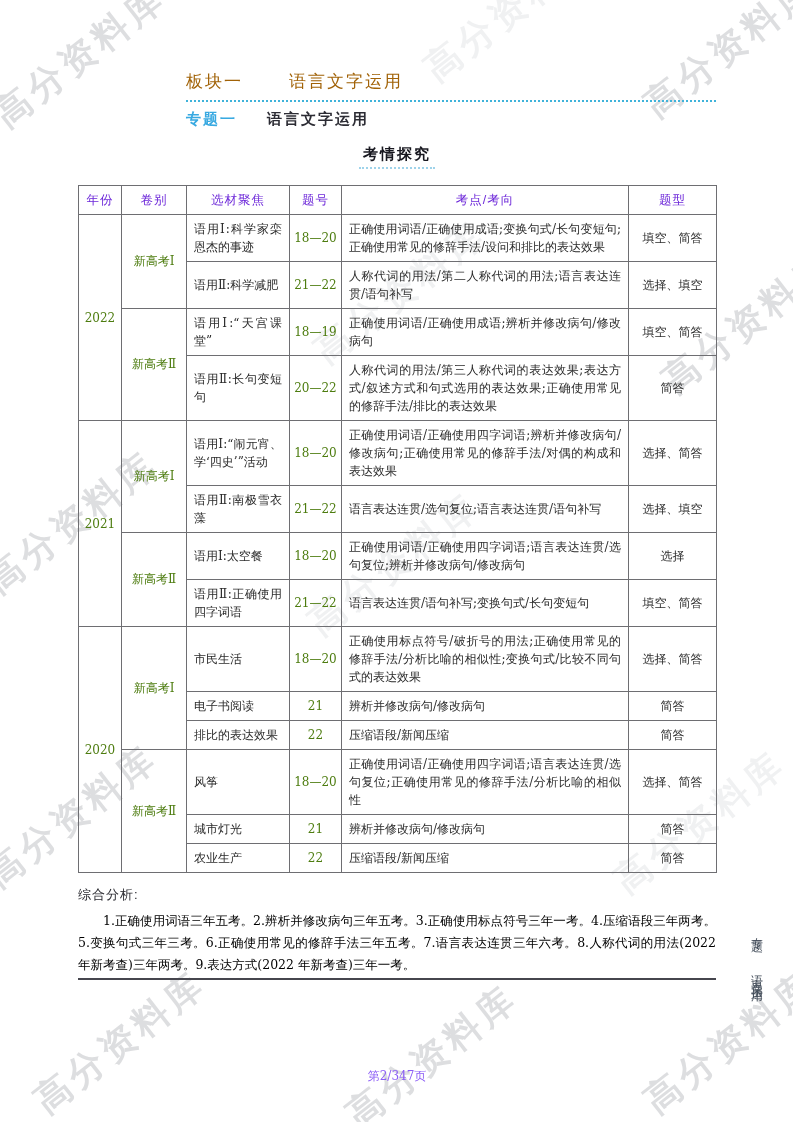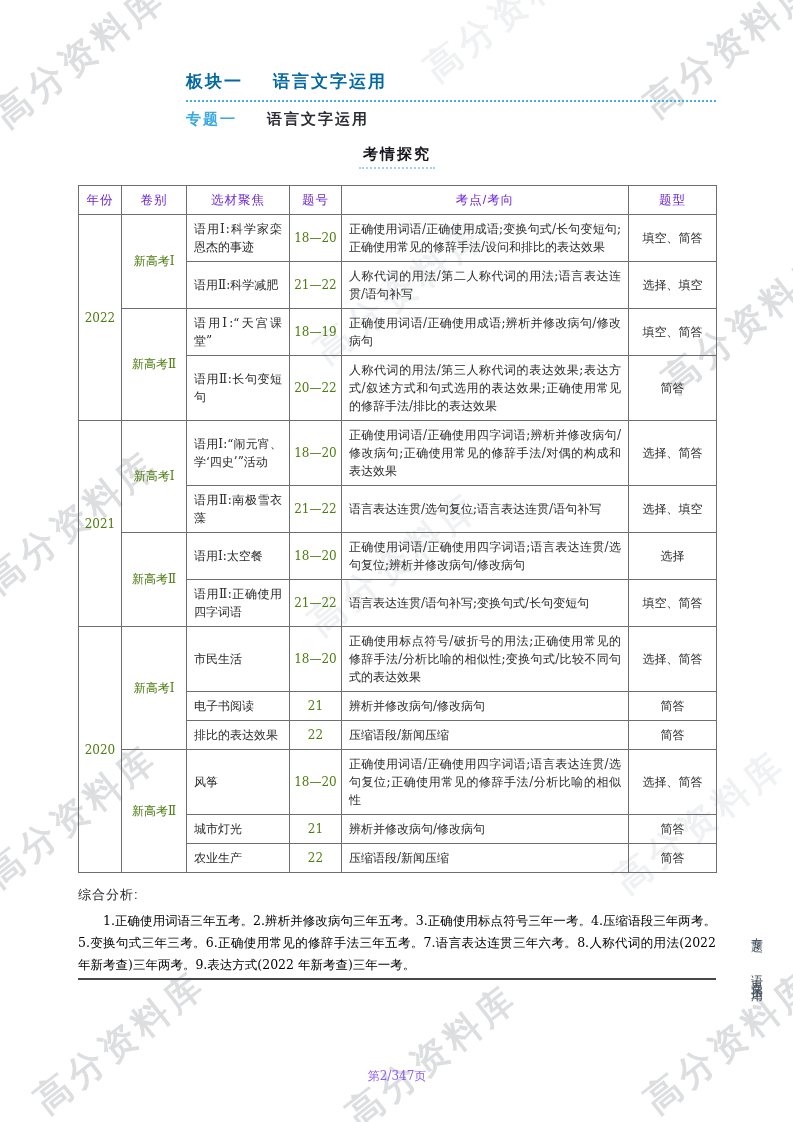--- a/index.html
+++ b/index.html
@@ -12,21 +12,21 @@
     position:absolute;white-space:nowrap;
     font-family:"Liberation Sans",sans-serif;font-weight:bold;
     font-size:36px;letter-spacing:5px;color:rgba(173,177,182,0.42);
     transform:rotate(-38deg);pointer-events:none;z-index:0;
   }
   .wm.faint{color:rgba(180,184,188,0.20);}
   
   .content{position:absolute;left:78px;top:70px;width:638px;z-index:2;}
   .hero{margin-left:108px;}
   .hero-title{
-    display:flex;gap:30px;font-size:17px;font-weight:bold;color:#0369a1;
+    display:flex;gap:46px;font-size:17px;font-weight:normal;color:#a16207;
     padding-bottom:7px;border-bottom:2px dotted #3fb3da;letter-spacing:2px;
   }
   .topic-row{display:flex;gap:30px;margin-top:8px;font-size:15px;font-weight:bold;letter-spacing:2px;}
   .topic-label{color:#38a9e1;}
   .topic-title{color:#2c2c34;}
   .section-title-wrap{text-align:center;margin-top:16px;}
   .section-title{
     display:inline-block;font-size:15px;font-weight:bold;color:#17171f;
     letter-spacing:2px;padding:0 4px 3px 4px;border-bottom:2px dotted #9fd3ea;text-align:center;
   }

